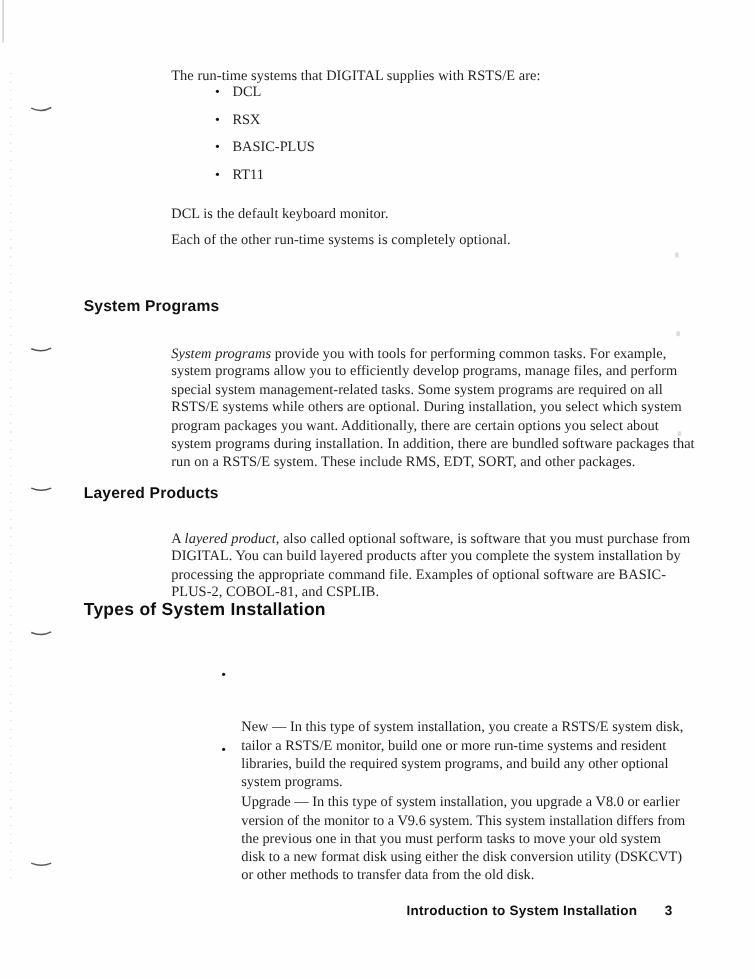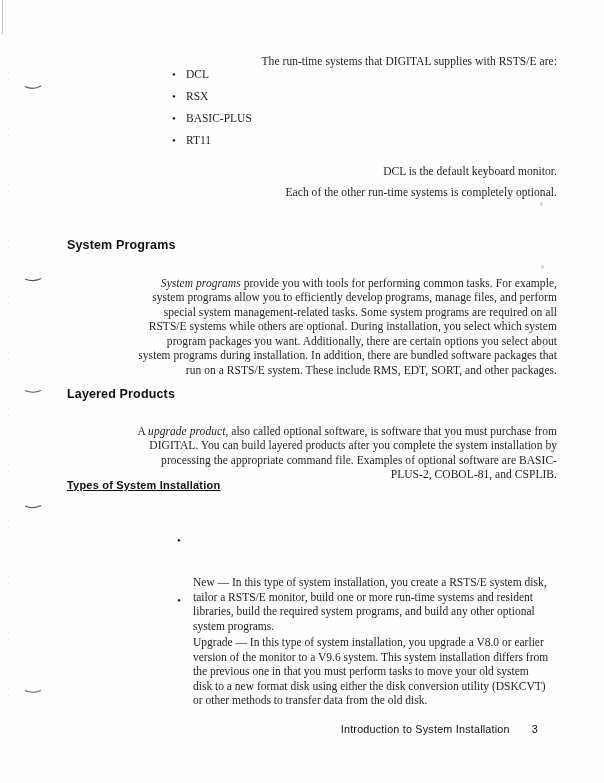--- a/index.html
+++ b/index.html
@@ -12,55 +12,54 @@
     color: #1f1f1f;
     overflow: hidden;
   }
   .abs { position: absolute; }
   .body-text {
     left: 137px;
     width: 420px;
     font-size: 11.5px;
     line-height: 14.6px;
     letter-spacing: 0.05px;
-    text-align: right;
+    text-align: left;
   }
   .italic { font-style: italic; }
   .heading {
     left: 67px;
     font-family: "Liberation Sans", sans-serif;
     font-weight: bold;
     font-size: 12.5px;
     color: #101010;
     letter-spacing: 0.15px;
   }
   .heading-lg {
-    font-size: 11px;
+    font-size: 14px;
     letter-spacing: 0.2px;
-    text-decoration: underline;
   }
   
   .bullet-list { left: 137px; width: 420px; margin: 0; padding: 0; list-style: none; }
   .bullet-item { display: flex; margin: 0 0 7.5px 0; font-size: 11.5px; line-height: 14.6px; }
   .bullet-item .gap { width: 35px; flex: 0 0 35px; }
   .bullet-dot { width: 14px; flex: 0 0 14px; font-size: 11px; color: #141414; }
   .bullet-para { display: flex; left: 137px; width: 412px; font-size: 11.5px; line-height: 14.6px; }
   .bullet-para .gap { width: 40px; flex: 0 0 40px; }
   .bullet-para .bullet-dot { width: 16px; flex: 0 0 16px; }
   .bullet-para .btext { width: 356px; margin-top: 42px; }
   
   .footer {
     position: absolute;
     top: 723px;
     right: 66px;
     display: flex;
     align-items: baseline;
     gap: 22px;
     font-family: "Liberation Sans", sans-serif;
-    font-weight: normal;
+    font-weight: bold;
     font-size: 10.8px;
     color: #101010;
     letter-spacing: 0.2px;
   }
   
   .dash-mark { position: absolute; left: 24px; width: 18px; height: 8px; }
   .dash-mark svg { display: block; }
   .speckle-edge {
     position: absolute;
     left: 8px; top: 58px;
@@ -143,21 +142,21 @@
     </li>
   </ul>
 
   <p class="abs body-text" style="top:173px">Each of the other run-time systems is completely optional.</p>
   <p class="abs body-text" style="top:152px">DCL is the default keyboard monitor.</p>
 
   <h2 class="abs heading" style="top:238px; margin:0">System Programs</h2>
   <p class="abs body-text" style="top:264px"><span class="italic">System programs</span><span> provide you with tools for performing common tasks. For example, system programs allow you to efficiently develop programs, manage files, and perform special system management-related tasks. Some system programs are required on all RSTS/E systems while others are optional. During installation, you select which system program packages you want. Additionally, there are certain options you select about system programs during installation. In addition, there are bundled software packages that run on a RSTS/E system. These include RMS, EDT, SORT, and other packages.</span></p>
 
   <h2 class="abs heading" style="top:387px; margin:0">Layered Products</h2>
-  <p class="abs body-text" style="top:412px"><span>A </span><span class="italic">upgrade product</span><span>, also called optional software, is software that you must purchase from DIGITAL. You can build layered products after you complete the system installation by processing the appropriate command file. Examples of optional software are BASIC-PLUS-2, COBOL-81, and CSPLIB.</span></p>
+  <p class="abs body-text" style="top:412px"><span>A </span><span class="italic">layered product</span><span>, also called optional software, is software that you must purchase from DIGITAL. You can build layered products after you complete the system installation by processing the appropriate command file. Examples of optional software are BASIC-PLUS-2, COBOL-81, and CSPLIB.</span></p>
 
   <h1 class="abs heading heading-lg" style="top:479px; margin:0">Types of System Installation</h1>
 
   <div class="abs bullet-para" style="top:533px">
     <span class="gap"></span>
     <span class="bullet-dot">•</span>
     <span class="btext">New — In this type of system installation, you create a RSTS/E system disk, tailor a RSTS/E monitor, build one or more run-time systems and resident libraries, build the required system programs, and build any other optional system programs.</span>
   </div>
   <div class="abs bullet-para" style="top:593px">
     <span class="gap"></span>

